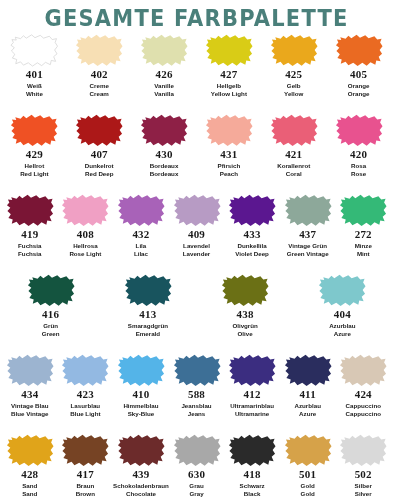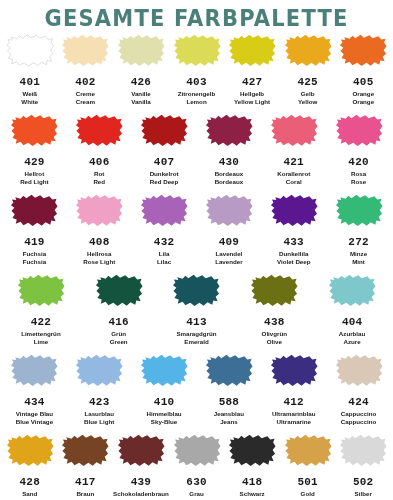--- a/index.html
+++ b/index.html
@@ -46,26 +46,26 @@
   }
 
   .swatch-wrap{
     width:48px;height:36px;
     display:flex;align-items:center;justify-content:center;
     margin-top:2px;
   }
   .swatch{display:block;width:48px;height:36px;}
 
   .code{
-    font-family:Liberation Mono, monospace;
+    font-family:Liberation Serif, serif;
     font-weight:bold;
     font-size:11px;
     color:#1a1a1a;
     line-height:13px;
-    margin-top:8px;
+    margin-top:0;
     letter-spacing:0.2px;
   }
   .name-de,.name-en{
     font-family:"Liberation Sans", sans-serif;
     font-size:6.2px;
     color:#1a1a1a;
     line-height:8px;
     white-space:nowrap;
     font-weight:600;
   }
@@ -106,30 +106,20 @@
               <path d="M7,22 L4,16 L13,17 L11,11 L22,14 L28,8 L34,13 L45,6 L52,12 L63,7 L70,13 L82,9 L88,16 L97,14 L94,22 L99,30 L93,38 L98,46 L91,52 L95,62 L86,60 L84,69 L74,64 L66,71 L57,65 L47,72 L38,65 L28,70 L22,63 L12,67 L14,58 L5,55 L10,47 L3,40 L9,33 L2,28 Z" fill="#dfe0ae"></path>
             </svg>
           </div>
           <div class="code">426</div>
           <div class="name-de">Vanille</div>
           <div class="name-en">Vanilla</div>
         </div>
         <div class="cell">
           <div class="swatch-wrap">
             <svg class="swatch" viewBox="0 0 100 76" preserveAspectRatio="none">
-              <path d="M7,22 L4,16 L13,17 L11,11 L22,14 L28,8 L34,13 L45,6 L52,12 L63,7 L70,13 L82,9 L88,16 L97,14 L94,22 L99,30 L93,38 L98,46 L91,52 L95,62 L86,60 L84,69 L74,64 L66,71 L57,65 L47,72 L38,65 L28,70 L22,63 L12,67 L14,58 L5,55 L10,47 L3,40 L9,33 L2,28 Z" fill="#dcdb58"></path>
-            </svg>
-          </div>
-          <div class="code">403</div>
-          <div class="name-de">Zitronengelb</div>
-          <div class="name-en">Lemon</div>
-        </div>
-        <div class="cell">
-          <div class="swatch-wrap">
-            <svg class="swatch" viewBox="0 0 100 76" preserveAspectRatio="none">
               <path d="M7,22 L4,16 L13,17 L11,11 L22,14 L28,8 L34,13 L45,6 L52,12 L63,7 L70,13 L82,9 L88,16 L97,14 L94,22 L99,30 L93,38 L98,46 L91,52 L95,62 L86,60 L84,69 L74,64 L66,71 L57,65 L47,72 L38,65 L28,70 L22,63 L12,67 L14,58 L5,55 L10,47 L3,40 L9,33 L2,28 Z" fill="#d9cc16"></path>
             </svg>
           </div>
           <div class="code">427</div>
           <div class="name-de">Hellgelb</div>
           <div class="name-en">Yellow Light</div>
         </div>
         <div class="cell">
           <div class="swatch-wrap">
             <svg class="swatch" viewBox="0 0 100 76" preserveAspectRatio="none">
@@ -158,50 +148,50 @@
               <path d="M7,22 L4,16 L13,17 L11,11 L22,14 L28,8 L34,13 L45,6 L52,12 L63,7 L70,13 L82,9 L88,16 L97,14 L94,22 L99,30 L93,38 L98,46 L91,52 L95,62 L86,60 L84,69 L74,64 L66,71 L57,65 L47,72 L38,65 L28,70 L22,63 L12,67 L14,58 L5,55 L10,47 L3,40 L9,33 L2,28 Z" fill="#ef5124"></path>
             </svg>
           </div>
           <div class="code">429</div>
           <div class="name-de">Hellrot</div>
           <div class="name-en">Red Light</div>
         </div>
         <div class="cell">
           <div class="swatch-wrap">
             <svg class="swatch" viewBox="0 0 100 76" preserveAspectRatio="none">
-              <path d="M7,22 L4,16 L13,17 L11,11 L22,14 L28,8 L34,13 L45,6 L52,12 L63,7 L70,13 L82,9 L88,16 L97,14 L94,22 L99,30 L93,38 L98,46 L91,52 L95,62 L86,60 L84,69 L74,64 L66,71 L57,65 L47,72 L38,65 L28,70 L22,63 L12,67 L14,58 L5,55 L10,47 L3,40 L9,33 L2,28 Z" fill="#e0261f"></path>
-            </svg>
-          </div>
-          <div class="code">406</div>
-          <div class="name-de">Rot</div>
-          <div class="name-en">Red</div>
-        </div>
-        <div class="cell">
-          <div class="swatch-wrap">
-            <svg class="swatch" viewBox="0 0 100 76" preserveAspectRatio="none">
               <path d="M7,22 L4,16 L13,17 L11,11 L22,14 L28,8 L34,13 L45,6 L52,12 L63,7 L70,13 L82,9 L88,16 L97,14 L94,22 L99,30 L93,38 L98,46 L91,52 L95,62 L86,60 L84,69 L74,64 L66,71 L57,65 L47,72 L38,65 L28,70 L22,63 L12,67 L14,58 L5,55 L10,47 L3,40 L9,33 L2,28 Z" fill="#ac1818"></path>
             </svg>
           </div>
           <div class="code">407</div>
           <div class="name-de">Dunkelrot</div>
           <div class="name-en">Red Deep</div>
         </div>
         <div class="cell">
           <div class="swatch-wrap">
             <svg class="swatch" viewBox="0 0 100 76" preserveAspectRatio="none">
               <path d="M7,22 L4,16 L13,17 L11,11 L22,14 L28,8 L34,13 L45,6 L52,12 L63,7 L70,13 L82,9 L88,16 L97,14 L94,22 L99,30 L93,38 L98,46 L91,52 L95,62 L86,60 L84,69 L74,64 L66,71 L57,65 L47,72 L38,65 L28,70 L22,63 L12,67 L14,58 L5,55 L10,47 L3,40 L9,33 L2,28 Z" fill="#8e2046"></path>
             </svg>
           </div>
           <div class="code">430</div>
           <div class="name-de">Bordeaux</div>
           <div class="name-en">Bordeaux</div>
         </div>
         <div class="cell">
           <div class="swatch-wrap">
             <svg class="swatch" viewBox="0 0 100 76" preserveAspectRatio="none">
+              <path d="M7,22 L4,16 L13,17 L11,11 L22,14 L28,8 L34,13 L45,6 L52,12 L63,7 L70,13 L82,9 L88,16 L97,14 L94,22 L99,30 L93,38 L98,46 L91,52 L95,62 L86,60 L84,69 L74,64 L66,71 L57,65 L47,72 L38,65 L28,70 L22,63 L12,67 L14,58 L5,55 L10,47 L3,40 L9,33 L2,28 Z" fill="#f5aa9a"></path>
+            </svg>
+          </div>
+          <div class="code">431</div>
+          <div class="name-de">Pfirsich</div>
+          <div class="name-en">Peach</div>
+        </div>
+        <div class="cell">
+          <div class="swatch-wrap">
+            <svg class="swatch" viewBox="0 0 100 76" preserveAspectRatio="none">
               <path d="M7,22 L4,16 L13,17 L11,11 L22,14 L28,8 L34,13 L45,6 L52,12 L63,7 L70,13 L82,9 L88,16 L97,14 L94,22 L99,30 L93,38 L98,46 L91,52 L95,62 L86,60 L84,69 L74,64 L66,71 L57,65 L47,72 L38,65 L28,70 L22,63 L12,67 L14,58 L5,55 L10,47 L3,40 L9,33 L2,28 Z" fill="#ea5f77"></path>
             </svg>
           </div>
           <div class="code">421</div>
           <div class="name-de">Korallenrot</div>
           <div class="name-en">Coral</div>
         </div>
         <div class="cell">
           <div class="swatch-wrap">
             <svg class="swatch" viewBox="0 0 100 76" preserveAspectRatio="none">
@@ -260,42 +250,42 @@
               <path d="M7,22 L4,16 L13,17 L11,11 L22,14 L28,8 L34,13 L45,6 L52,12 L63,7 L70,13 L82,9 L88,16 L97,14 L94,22 L99,30 L93,38 L98,46 L91,52 L95,62 L86,60 L84,69 L74,64 L66,71 L57,65 L47,72 L38,65 L28,70 L22,63 L12,67 L14,58 L5,55 L10,47 L3,40 L9,33 L2,28 Z" fill="#5b1790"></path>
             </svg>
           </div>
           <div class="code">433</div>
           <div class="name-de">Dunkellila</div>
           <div class="name-en">Violet Deep</div>
         </div>
         <div class="cell">
           <div class="swatch-wrap">
             <svg class="swatch" viewBox="0 0 100 76" preserveAspectRatio="none">
+              <path d="M7,22 L4,16 L13,17 L11,11 L22,14 L28,8 L34,13 L45,6 L52,12 L63,7 L70,13 L82,9 L88,16 L97,14 L94,22 L99,30 L93,38 L98,46 L91,52 L95,62 L86,60 L84,69 L74,64 L66,71 L57,65 L47,72 L38,65 L28,70 L22,63 L12,67 L14,58 L5,55 L10,47 L3,40 L9,33 L2,28 Z" fill="#8da89a"></path>
+            </svg>
+          </div>
+          <div class="code">437</div>
+          <div class="name-de">Vintage Grün</div>
+          <div class="name-en">Green Vintage</div>
+        </div>
+        <div class="cell">
+          <div class="swatch-wrap">
+            <svg class="swatch" viewBox="0 0 100 76" preserveAspectRatio="none">
               <path d="M7,22 L4,16 L13,17 L11,11 L22,14 L28,8 L34,13 L45,6 L52,12 L63,7 L70,13 L82,9 L88,16 L97,14 L94,22 L99,30 L93,38 L98,46 L91,52 L95,62 L86,60 L84,69 L74,64 L66,71 L57,65 L47,72 L38,65 L28,70 L22,63 L12,67 L14,58 L5,55 L10,47 L3,40 L9,33 L2,28 Z" fill="#34b977"></path>
             </svg>
           </div>
           <div class="code">272</div>
           <div class="name-de">Minze</div>
           <div class="name-en">Mint</div>
         </div>
       </div>
       <div class="row">
         <div class="cell">
           <div class="swatch-wrap">
             <svg class="swatch" viewBox="0 0 100 76" preserveAspectRatio="none">
-              <path d="M7,22 L4,16 L13,17 L11,11 L22,14 L28,8 L34,13 L45,6 L52,12 L63,7 L70,13 L82,9 L88,16 L97,14 L94,22 L99,30 L93,38 L98,46 L91,52 L95,62 L86,60 L84,69 L74,64 L66,71 L57,65 L47,72 L38,65 L28,70 L22,63 L12,67 L14,58 L5,55 L10,47 L3,40 L9,33 L2,28 Z" fill="#7ec242"></path>
-            </svg>
-          </div>
-          <div class="code">422</div>
-          <div class="name-de">Limettengrün</div>
-          <div class="name-en">Lime</div>
-        </div>
-        <div class="cell">
-          <div class="swatch-wrap">
-            <svg class="swatch" viewBox="0 0 100 76" preserveAspectRatio="none">
               <path d="M7,22 L4,16 L13,17 L11,11 L22,14 L28,8 L34,13 L45,6 L52,12 L63,7 L70,13 L82,9 L88,16 L97,14 L94,22 L99,30 L93,38 L98,46 L91,52 L95,62 L86,60 L84,69 L74,64 L66,71 L57,65 L47,72 L38,65 L28,70 L22,63 L12,67 L14,58 L5,55 L10,47 L3,40 L9,33 L2,28 Z" fill="#14543f"></path>
             </svg>
           </div>
           <div class="code">416</div>
           <div class="name-de">Grün</div>
           <div class="name-en">Green</div>
         </div>
         <div class="cell">
           <div class="swatch-wrap">
             <svg class="swatch" viewBox="0 0 100 76" preserveAspectRatio="none">
@@ -374,20 +364,30 @@
               <path d="M7,22 L4,16 L13,17 L11,11 L22,14 L28,8 L34,13 L45,6 L52,12 L63,7 L70,13 L82,9 L88,16 L97,14 L94,22 L99,30 L93,38 L98,46 L91,52 L95,62 L86,60 L84,69 L74,64 L66,71 L57,65 L47,72 L38,65 L28,70 L22,63 L12,67 L14,58 L5,55 L10,47 L3,40 L9,33 L2,28 Z" fill="#3b2d80"></path>
             </svg>
           </div>
           <div class="code">412</div>
           <div class="name-de">Ultramarinblau</div>
           <div class="name-en">Ultramarine</div>
         </div>
         <div class="cell">
           <div class="swatch-wrap">
             <svg class="swatch" viewBox="0 0 100 76" preserveAspectRatio="none">
+              <path d="M7,22 L4,16 L13,17 L11,11 L22,14 L28,8 L34,13 L45,6 L52,12 L63,7 L70,13 L82,9 L88,16 L97,14 L94,22 L99,30 L93,38 L98,46 L91,52 L95,62 L86,60 L84,69 L74,64 L66,71 L57,65 L47,72 L38,65 L28,70 L22,63 L12,67 L14,58 L5,55 L10,47 L3,40 L9,33 L2,28 Z" fill="#2a2d5e"></path>
+            </svg>
+          </div>
+          <div class="code">411</div>
+          <div class="name-de">Azurblau</div>
+          <div class="name-en">Azure</div>
+        </div>
+        <div class="cell">
+          <div class="swatch-wrap">
+            <svg class="swatch" viewBox="0 0 100 76" preserveAspectRatio="none">
               <path d="M7,22 L4,16 L13,17 L11,11 L22,14 L28,8 L34,13 L45,6 L52,12 L63,7 L70,13 L82,9 L88,16 L97,14 L94,22 L99,30 L93,38 L98,46 L91,52 L95,62 L86,60 L84,69 L74,64 L66,71 L57,65 L47,72 L38,65 L28,70 L22,63 L12,67 L14,58 L5,55 L10,47 L3,40 L9,33 L2,28 Z" fill="#d8c8b5"></path>
             </svg>
           </div>
           <div class="code">424</div>
           <div class="name-de">Cappuccino</div>
           <div class="name-en">Cappuccino</div>
         </div>
       </div>
       <div class="row last">
         <div class="cell">

